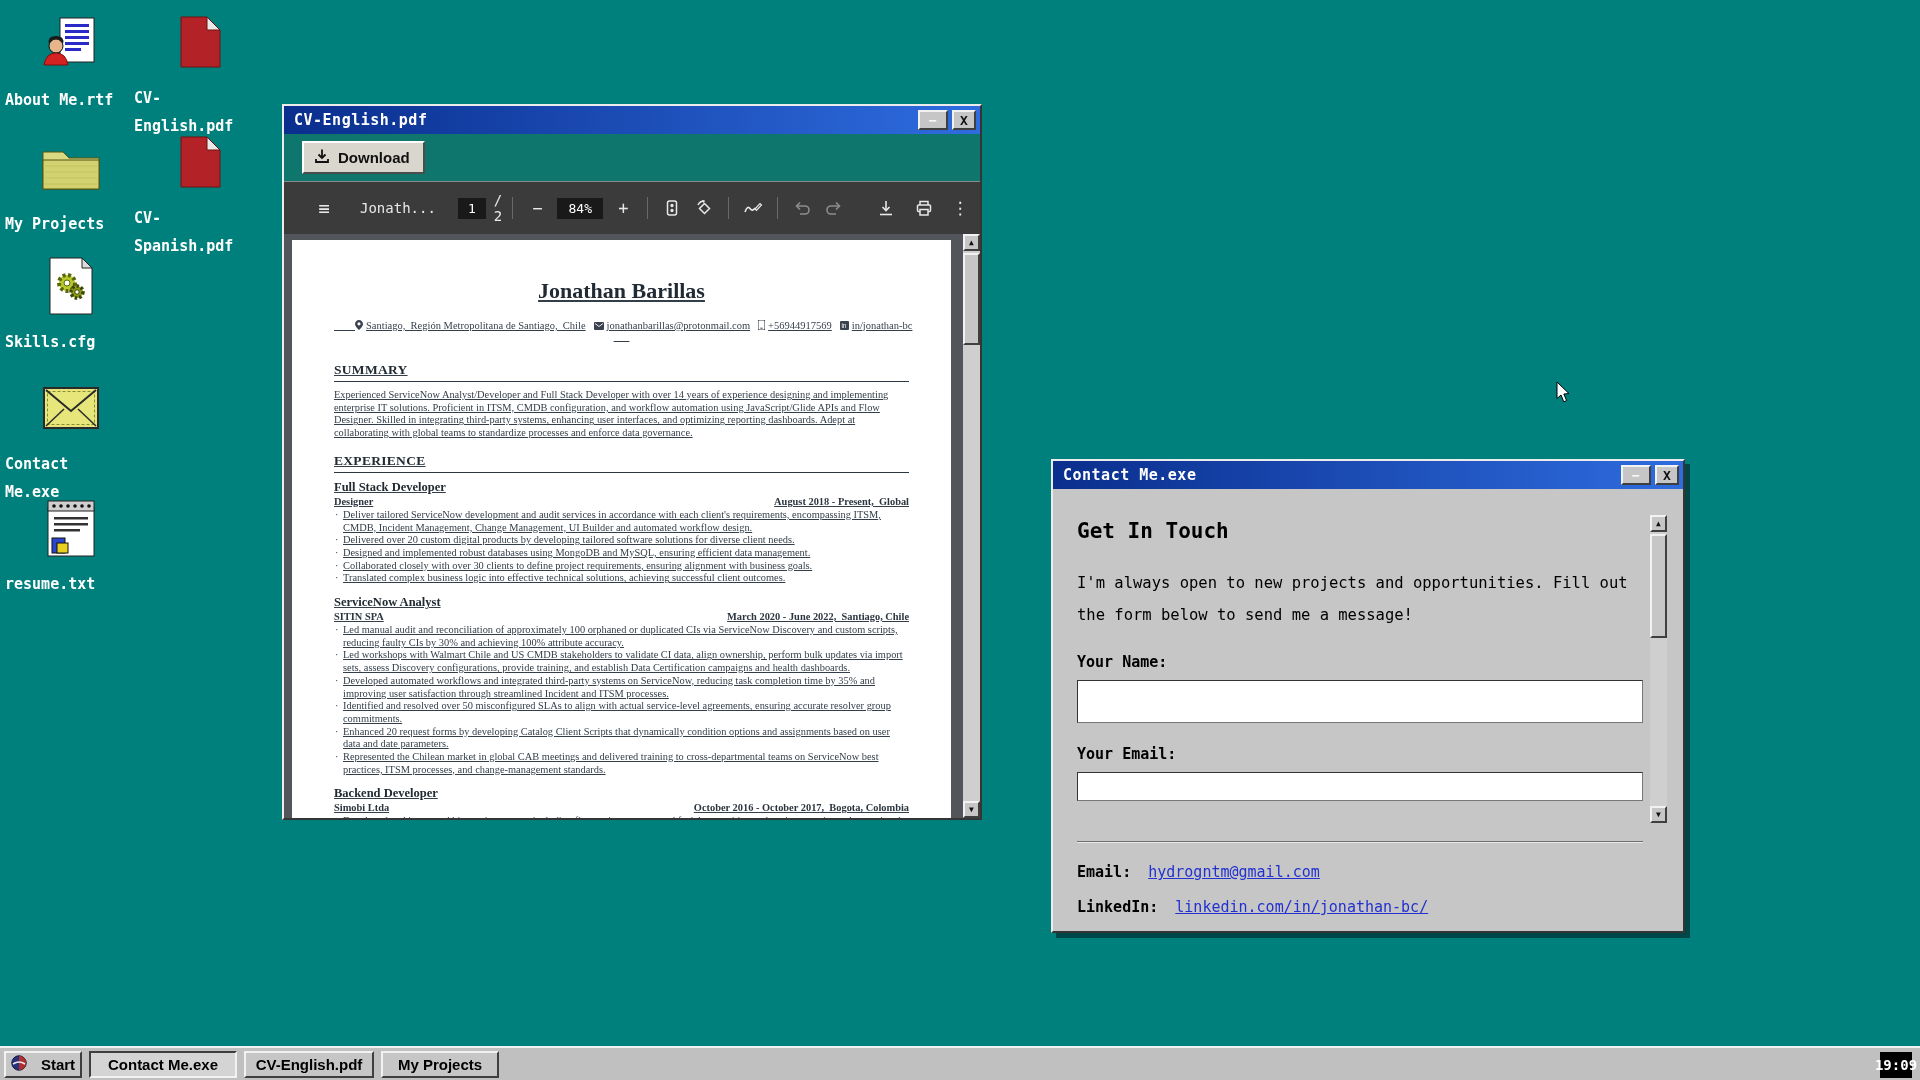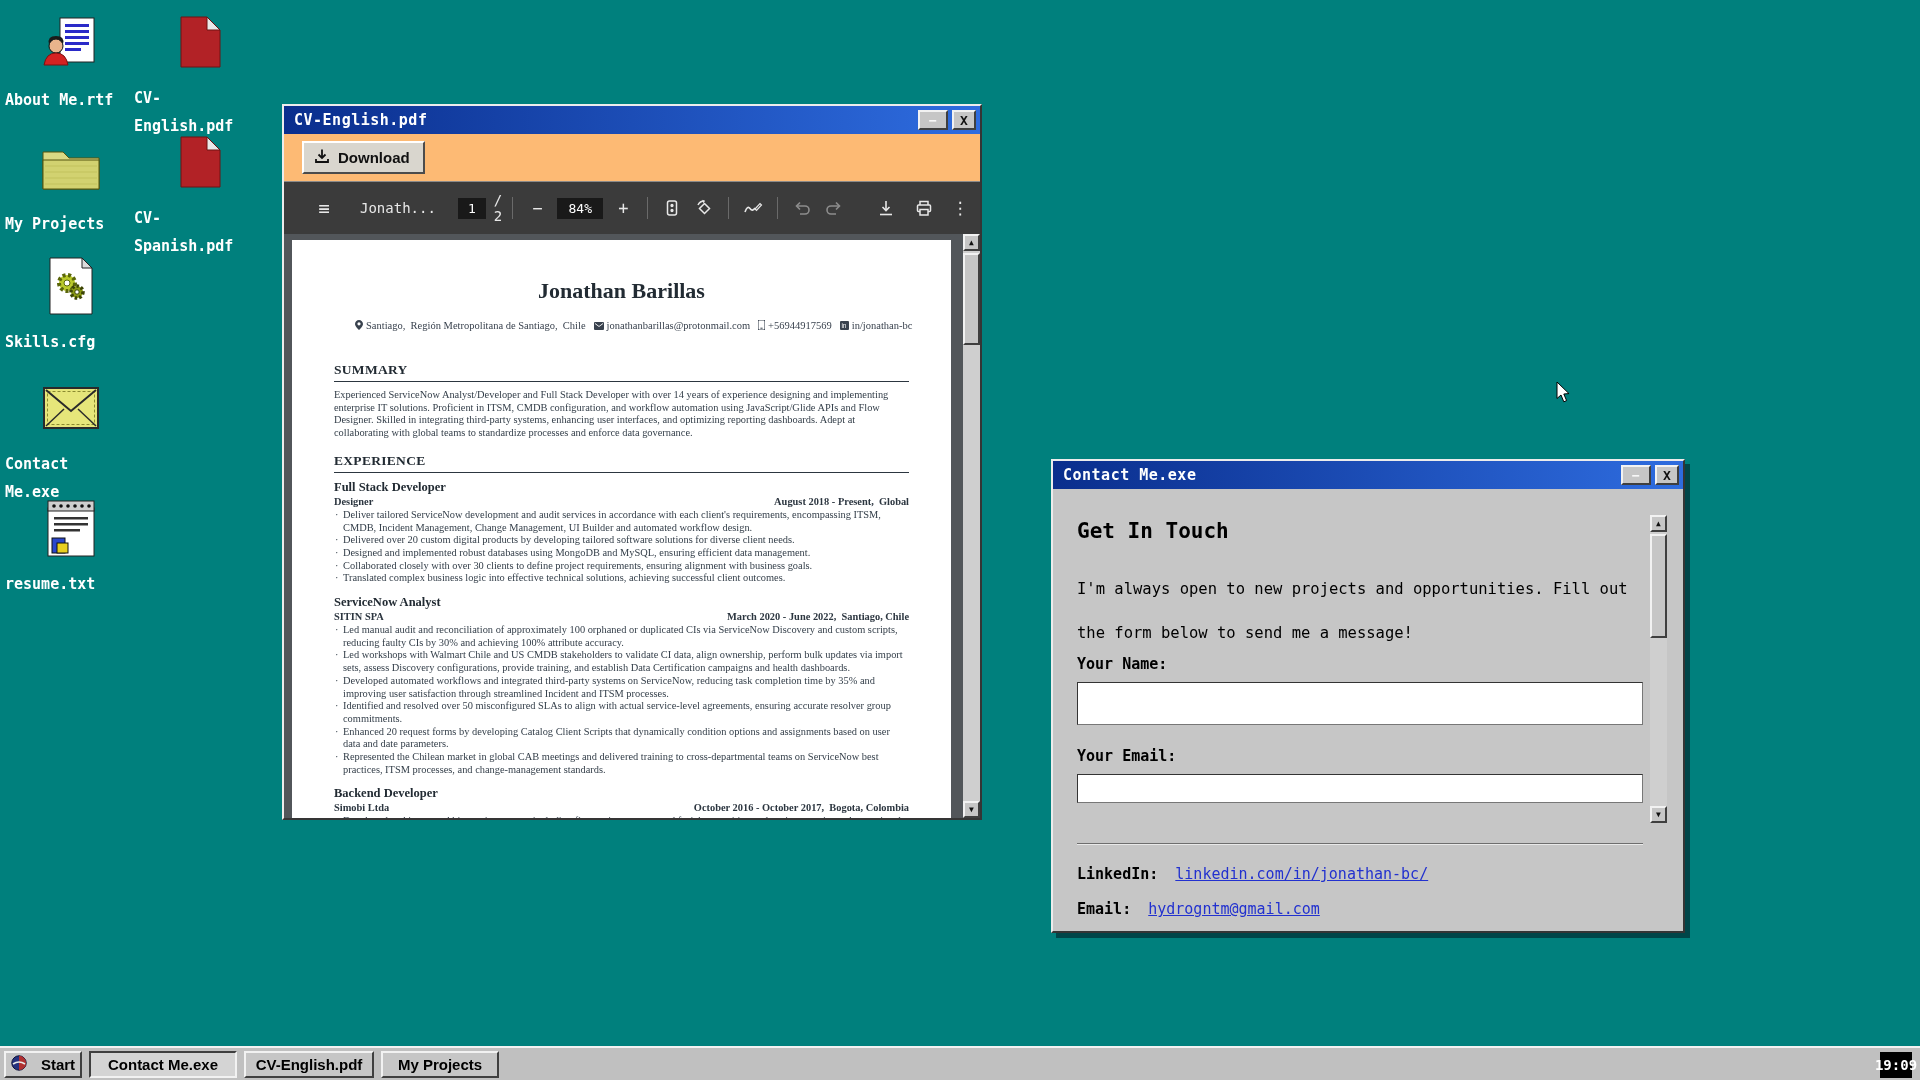--- a/index.html
+++ b/index.html
@@ -17,21 +17,21 @@
               display:flex; align-items:center; padding:0 4px 0 10px; }
   .titlebar .ttl { color:#fff; font-size:15px; font-weight:bold; flex:1; letter-spacing:0.5px; }
   .tbtn { height:20px; min-width:24px; margin-left:4px; background:#c6c6c6;
           border:2px solid; border-color:#f2f2f2 #3f3f3f #3f3f3f #f2f2f2;
           display:flex; align-items:center; justify-content:center;
           font-size:13px; font-weight:bold; color:#111; cursor:pointer; }
   .tbtn.min-glyph { min-width:30px; color:#fafafa; }
 
   
   #pdf-win { left:282px; top:104px; width:700px; height:716px; }
-  .pdf-lighttb { height:48px; background:#fdba74; border-bottom:1px solid #8a8a8a;
+  .pdf-lighttb { height:48px; background:#0f766e; border-bottom:1px solid #8a8a8a;
                  display:flex; align-items:center; padding-left:18px; }
   .btn95 { display:flex; align-items:center; gap:8px; background:#d9d6ce; padding:5px 13px 5px 10px;
            border:2px solid; border-color:#ffffff #4c4c4c #4c4c4c #ffffff;
            font-size:15px; font-weight:bold; color:#111; cursor:pointer; }
   .pdf-darktb { height:52px; background:#3b3b3b; display:flex; align-items:center;
                 color:#e8e8e8; font-size:14px; padding:0 14px 0 26px; }
   .ticon { display:flex; align-items:center; justify-content:center; width:28px; height:28px; cursor:pointer; flex:0 0 auto; }
   .tsep { width:1px; height:22px; background:#6a6a6a; margin:0 10px; flex:0 0 auto; }
   .darkbox { background:#191919; color:#fff; text-align:center; padding:3px 7px; font-size:13px; }
   .pdf-canvas { position:relative; height:584px; background:#52565a; overflow:hidden; }
@@ -39,40 +39,40 @@
   
   .sb { position:absolute; width:17px; background:#cfcfcf; }
   .sb .sbtn { position:absolute; left:0; width:17px; height:17px; background:#c6c6c6;
               border:2px solid; border-color:#f2f2f2 #3f3f3f #3f3f3f #f2f2f2;
               font-size:8px; color:#111; display:flex; align-items:center; justify-content:center; cursor:pointer; }
   .sb .sthumb { position:absolute; left:0; width:17px; background:#c6c6c6;
                 border:2px solid; border-color:#f2f2f2 #3f3f3f #3f3f3f #f2f2f2; cursor:pointer; }
 
   
   .page { position:absolute; left:8px; top:6px; width:659px; height:840px; background:#fff;
-          font-family:"Liberation Serif", serif; color:#333e49; padding:38px 42px 0 42px; }
+          font-family:"Liberation Serif", serif; color:#333e49; padding:38px 42px 0 42px;text-decoration:underline; }
   .r-name { text-align:center; font-size:22px; font-weight:bold; color:#222b33; margin-bottom:5px; }
   .r-contact { text-align:center; font-size:10.5px; color:#39424e; margin-bottom:20px; white-space:pre; }
   .r-contact svg { vertical-align:-1px; margin:0 3px 0 8px; }
   .r-sect { font-size:13.5px; font-weight:bold; color:#222b33; letter-spacing:0.3px;
             border-bottom:1.5px solid #2c3640; padding-bottom:3px; margin-bottom:7px; }
   .r-sum { font-size:10.4px; line-height:12.7px; margin-bottom:13px; }
   .job { margin-bottom:10px; }
   .job-title { font-size:12.5px; font-weight:bold; color:#222b33; }
   .job-line { display:flex; justify-content:space-between; font-size:10.4px; font-weight:bold;
               color:#2c3640; margin:1px 0 2px 0; white-space:pre; }
   ul.bullets { list-style:none; font-size:10.4px; line-height:12.7px; }
   ul.bullets li { padding-left:9px; position:relative; }
   ul.bullets li::before { content:"·"; position:absolute; left:1px; }
 
   
   #contact-win { left:1051px; top:459px; width:634px; height:474px; box-shadow:5px 5px 0 rgba(0,0,10,0.45); }
   .c-body { position:relative; height:481px; padding:30px 60px 0 24px; color:#000; }
   .c-head { font-size:21px; font-weight:bold; margin-bottom:24px; }
-  .c-intro { font-size:15.5px; line-height:44px; width:576px; }
+  .c-intro { font-size:15.5px; line-height:32px; width:576px; margin-bottom:22px; }
   .c-label { font-size:15px; font-weight:bold; margin-bottom:9px; }
   .c-input { display:block; width:566px; background:#fff; border:1px solid #777;
              border-top-color:#333; border-left-color:#333; font-family:inherit; font-size:15px; padding:0 8px; }
   #name-input { height:43px; margin-bottom:22px; }
   #email-input { height:29px; margin-bottom:0; }
   .c-divider { width:566px; height:2px; border-top:1px solid #6e6e6e; border-bottom:1px solid #e9e9e9; margin:40px 0 20px 0; }
   .c-linkrow { font-size:15px; margin-bottom:17px; }
   .c-linkrow .llabel { font-weight:bold; margin-right:8px; }
   .c-linkrow a { color:#2231cf; text-decoration:underline; cursor:pointer; }
 
@@ -369,26 +369,26 @@
 
     <div class="c-label">Your Name:</div>
     <input class="c-input" id="name-input" type="text" style="">
 
     <div class="c-label">Your Email:</div>
     <input class="c-input" id="email-input" type="text" style="">
 
     <div class="c-divider"></div>
 
     <div class="c-linkrow">
+      <span class="llabel">Email:</span>
+      <a>hydrogntm@gmail.com</a>
+    </div>
+    <div class="c-linkrow">
       <span class="llabel">LinkedIn:</span>
       <a>linkedin.com/in/jonathan-bc/</a>
-    </div>
-    <div class="c-linkrow">
-      <span class="llabel">Email:</span>
-      <a>hydrogntm@gmail.com</a>
     </div>
 
     <div class="sb" style="right:16px;top:26px;height:308px">
       <span class="sbtn" style="top:0">▲</span>
       <span class="sthumb" style="top:19px;height:104px"></span>
       <span class="sbtn" style="bottom:0">▼</span>
     </div>
   </div>
 </div>
 

